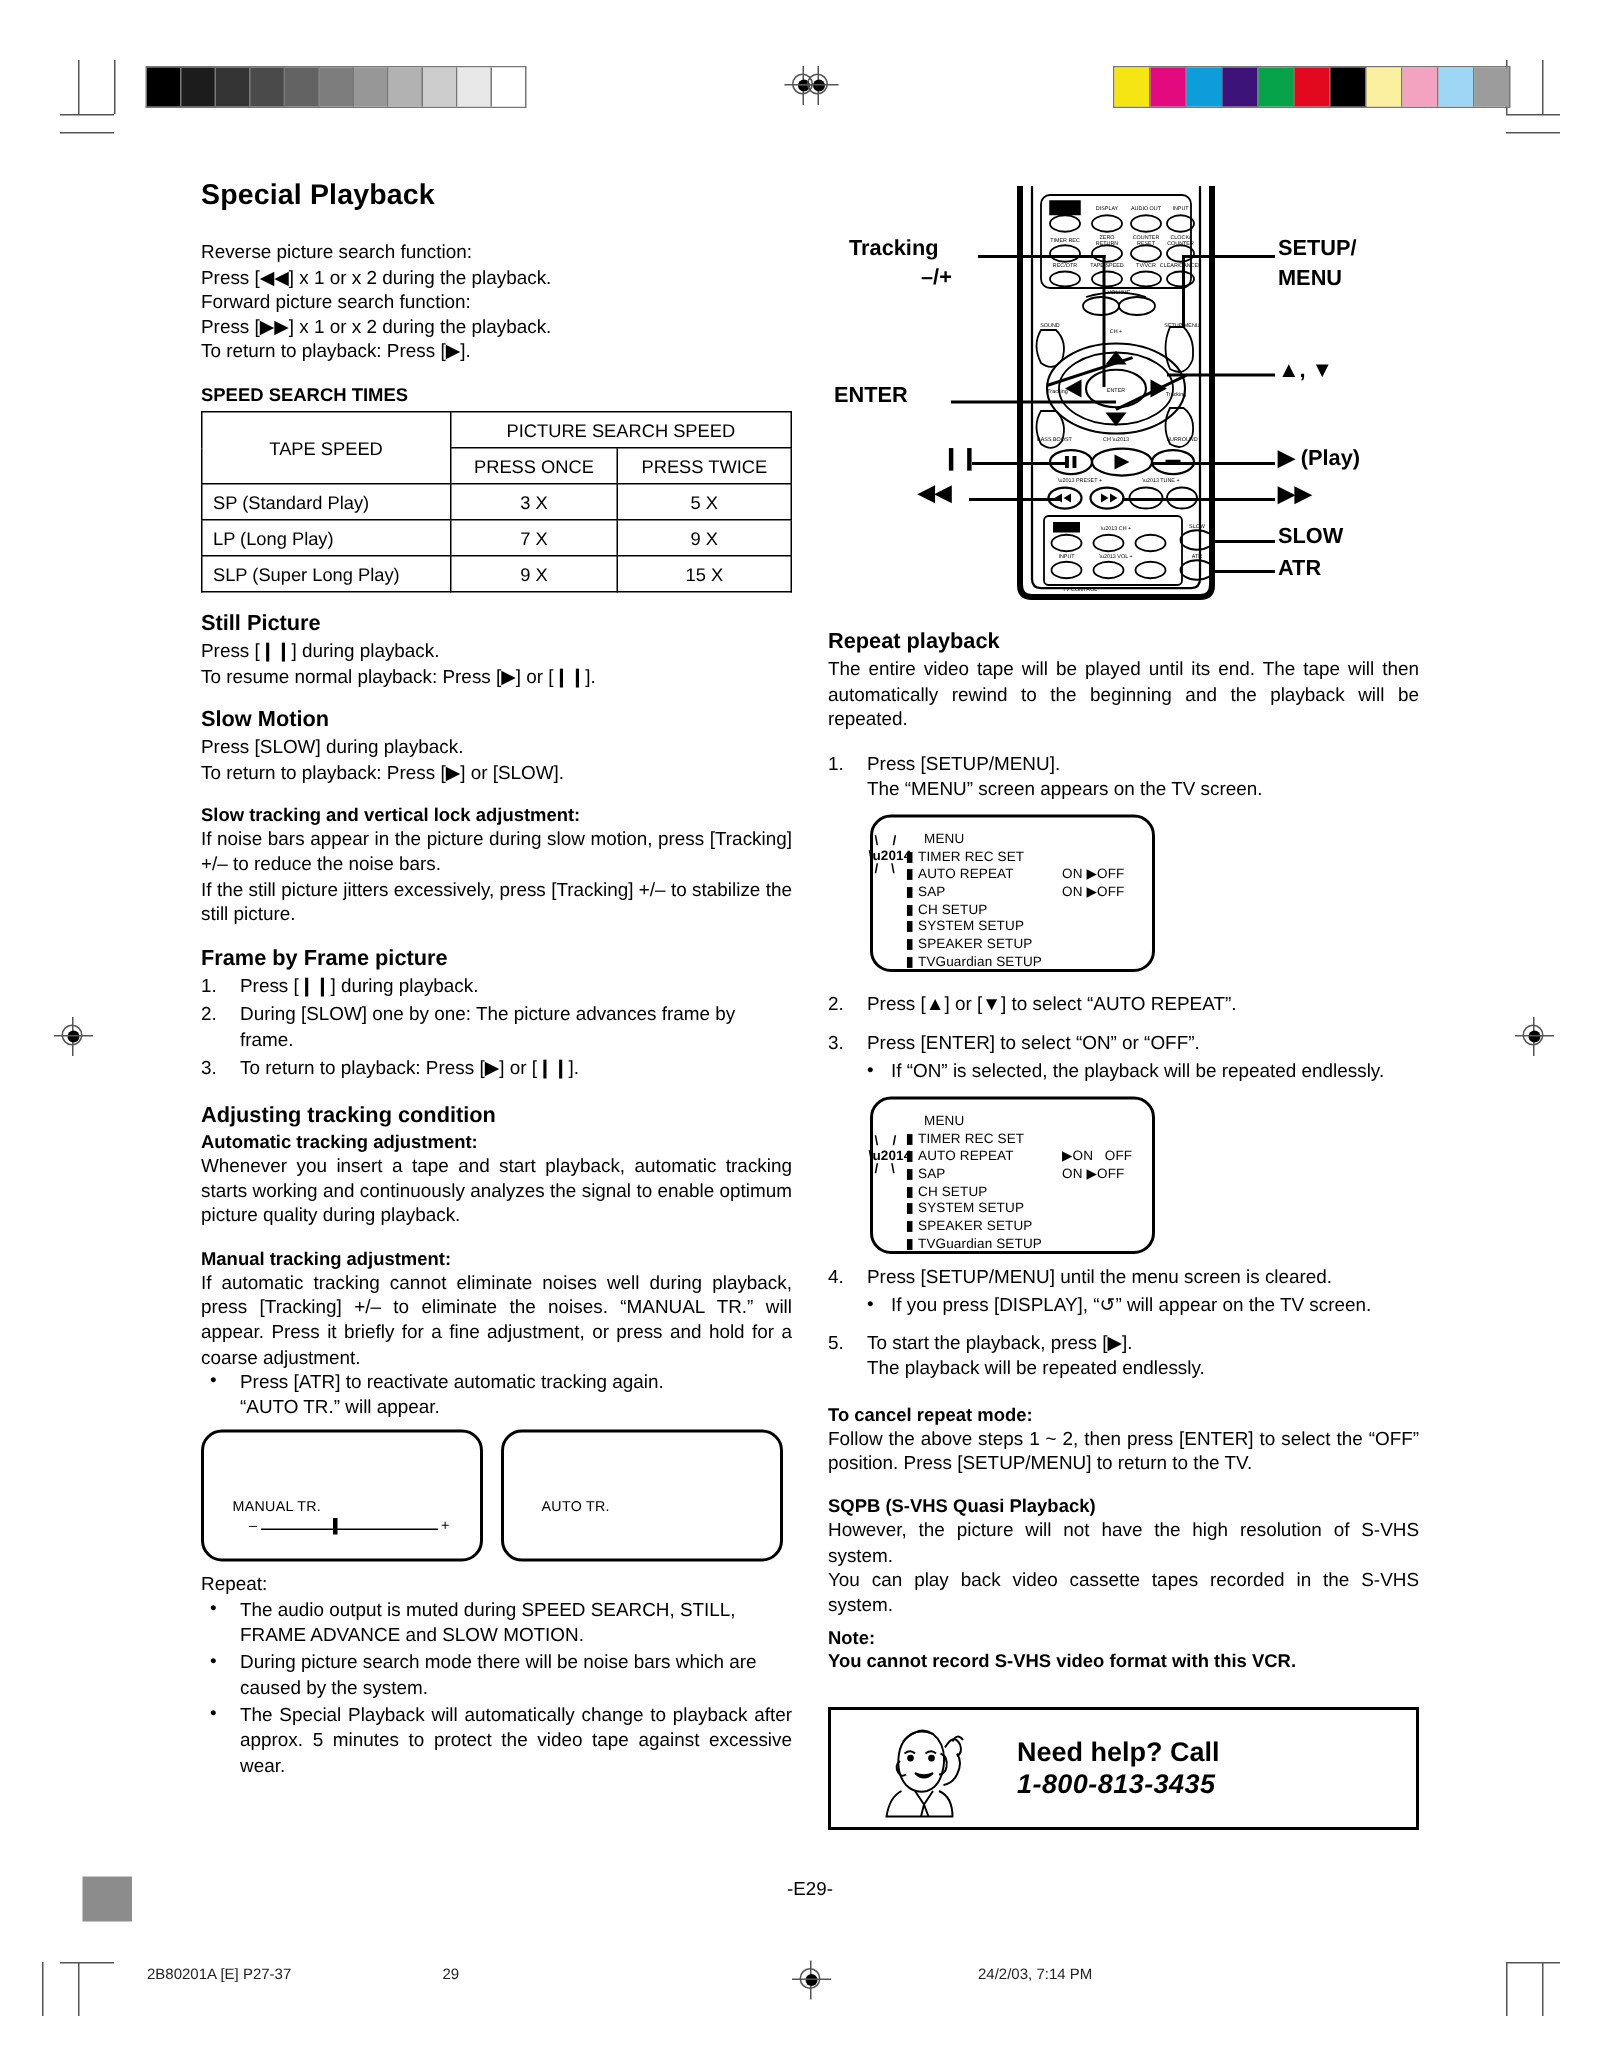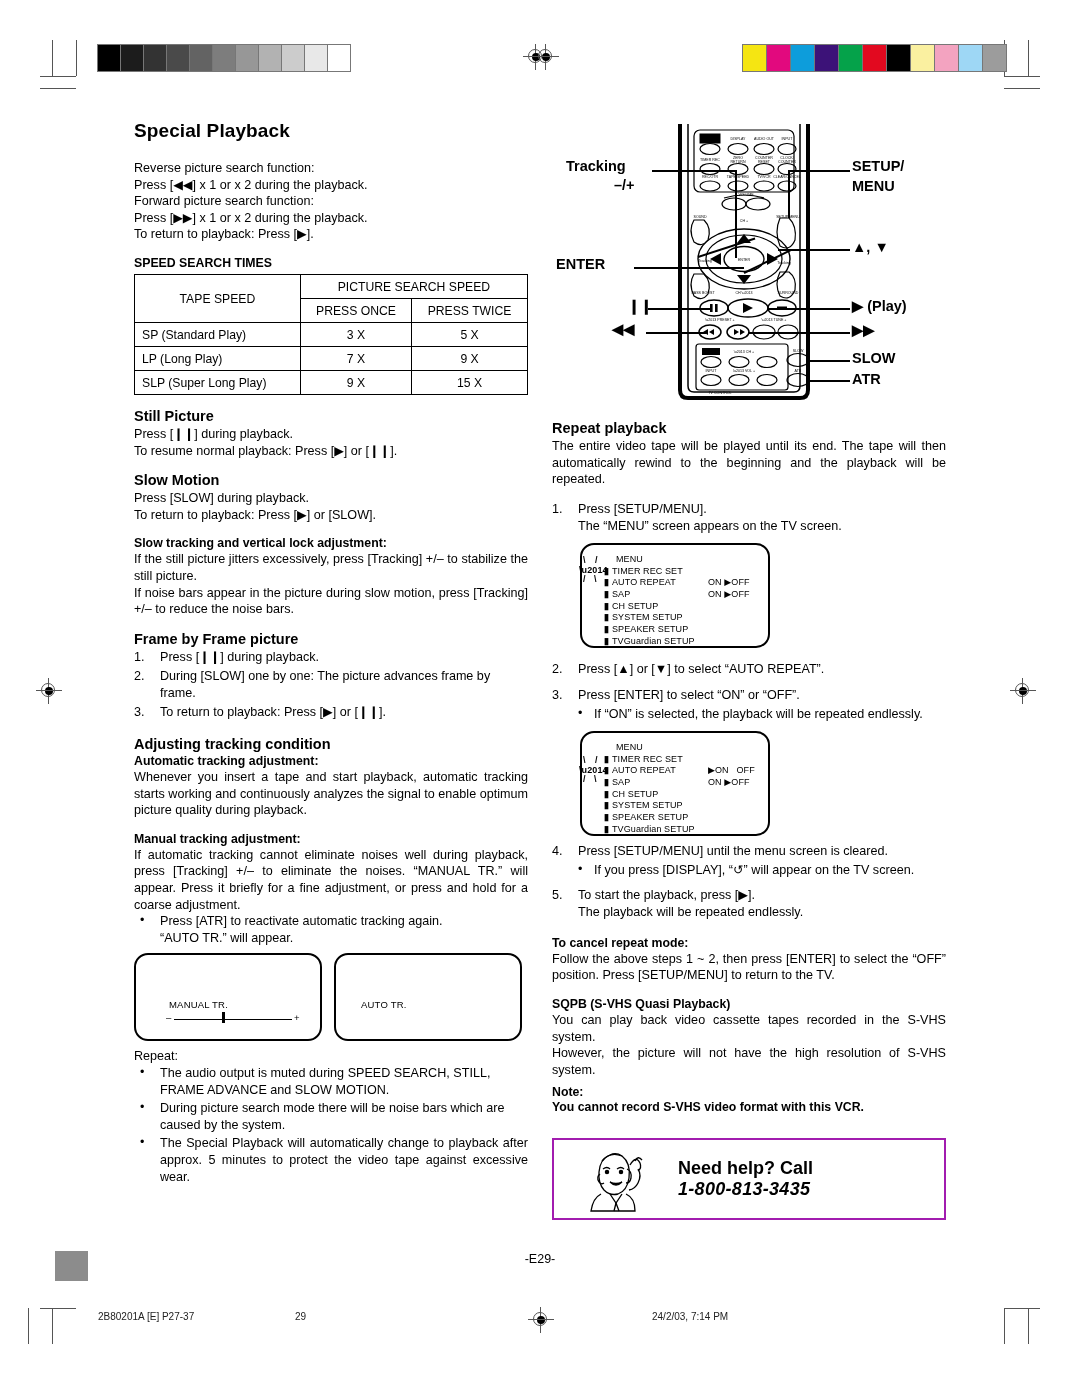--- a/index.html
+++ b/index.html
@@ -69,21 +69,21 @@
   .menu-row .mv{width:60px;white-space:pre;}
   .blink{position:absolute;left:-1px;width:24px;height:20px;font-size:9px;}
   .blink .bk{position:absolute;font-weight:bold;}
 
   
   .remote-wrap{position:absolute;left:548px;top:122px;width:430px;height:285px;}
   .callout{position:absolute;font-size:14.5px;font-weight:bold;line-height:1.18;white-space:nowrap;}
   .lead{position:absolute;background:#000;height:2px;}
 
   
-  .needhelp{position:absolute;left:552px;top:1138px;width:394px;height:82px;border:2px solid #a21caf;box-sizing:border-box;display:flex;align-items:center;}
+  .needhelp{position:absolute;left:552px;top:1138px;width:394px;height:82px;border:2px solid #000000;box-sizing:border-box;display:flex;align-items:center;}
   .needhelp .txt{margin-left:14px;}
   .needhelp .nh1{font-size:18px;font-weight:bold;}
   .needhelp .nh2{font-size:18px;font-weight:bold;font-style:italic;letter-spacing:.3px;}
 
   .pagenum{position:absolute;left:0;right:0;top:1252px;text-align:center;font-size:12.5px;}
   .footer-txt{position:absolute;font-size:10px;color:#222;}
 </style>
 </head>
 <body>
 
@@ -196,22 +196,22 @@
     <p>Press [❙❙] during playback.</p>
     <p>To resume normal playback: Press [▶] or [❙❙].</p>
 
     <div class="sp"></div>
     <h2>Slow Motion</h2>
     <p>Press [SLOW] during playback.</p>
     <p>To return to playback: Press [▶] or [SLOW].</p>
 
     <div class="sp"></div>
     <h3>Slow tracking and vertical lock adjustment:</h3>
+    <p class="just">If noise bars appear in the picture during slow motion, press [Tracking] +/– to reduce the noise bars.</p>
     <p class="just">If the still picture jitters excessively, press [Tracking] +/– to stabilize the still picture.</p>
-    <p class="just">If noise bars appear in the picture during slow motion, press [Tracking] +/– to reduce the noise bars.</p>
 
     <div class="sp"></div>
     <h2>Frame by Frame picture</h2>
     <ol class="steps">
       <li><span class="num">1.</span><span>Press [❙❙] during playback.</span></li>
       <li><span class="num">2.</span><span>During [SLOW] one by one: The picture advances frame by frame.</span></li>
       <li><span class="num">3.</span><span>To return to playback: Press [▶] or [❙❙].</span></li>
     </ol>
 
     <div class="sp"></div>
@@ -224,21 +224,21 @@
     <p class="just">If automatic tracking cannot eliminate noises well during playback, press [Tracking] +/– to eliminate the noises. “MANUAL TR.” will appear. Press it briefly for a fine adjustment, or press and hold for a coarse adjustment.</p>
     <ul class="bul">
       <li><span class="bt">•</span>
         <span>Press [ATR] to reactivate automatic tracking again.</span><br>
         <span>“AUTO TR.” will appear.</span>
       </li>
     </ul>
 
     <div class="osd-pair">
       <div class="osd osd-tr">
-        <span class="osd-label" style="left:33px;top:44px;">MANUAL TR.</span>
+        <span class="osd-label" style="left:19px;top:44px;">MANUAL TR.</span>
         <span class="osd-label" style="left:30px;top:57px;">–</span>
         <span class="osd-label" style="left:158px;top:57px;">+</span>
         <span class="barline" style="left:38px;top:64px;width:118px;"></span>
         <span class="barknob" style="left:86px;top:57px;"></span>
       </div>
       <div class="osd osd-tr">
         <span class="osd-label" style="left:25px;top:44px;">AUTO TR.</span>
       </div>
     </div>
 
@@ -533,22 +533,22 @@
         <span>The playback will be repeated endlessly.</span>
       </li>
     </ol>
 
     <div class="sp"></div>
     <h3>To cancel repeat mode:</h3>
     <p class="just">Follow the above steps 1 ~ 2, then press [ENTER] to select the “OFF” position. Press [SETUP/MENU] to return to the TV.</p>
 
     <div class="sp"></div>
     <h3>SQPB (S-VHS Quasi Playback)</h3>
+    <p class="just">However, the picture will not have the high resolution of S-VHS system.</p>
     <p class="just">You can play back video cassette tapes recorded in the S-VHS system.</p>
-    <p class="just">However, the picture will not have the high resolution of S-VHS system.</p>
 
     <div class="sp-s"></div>
     <h3>Note:</h3>
     <h3>You cannot record S-VHS video format with this VCR.</h3>
   </div>
 
   <div class="needhelp">
     <svg width="84" height="68" viewBox="0 0 84 68" style="margin-left:26px;">
       <g stroke="#000" fill="none" stroke-width="1.3">
         <path d="M30 10 Q20 14 19 27 Q18 38 24 45 Q30 51 38 49 Q47 46 49 33 Q51 18 42 11 Q36 7 30 10 Z"></path>

